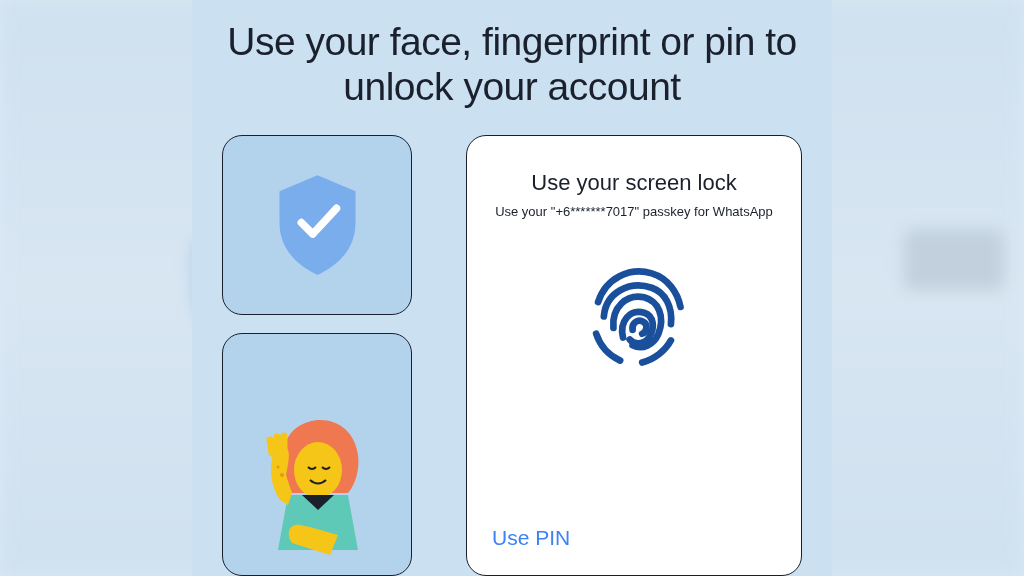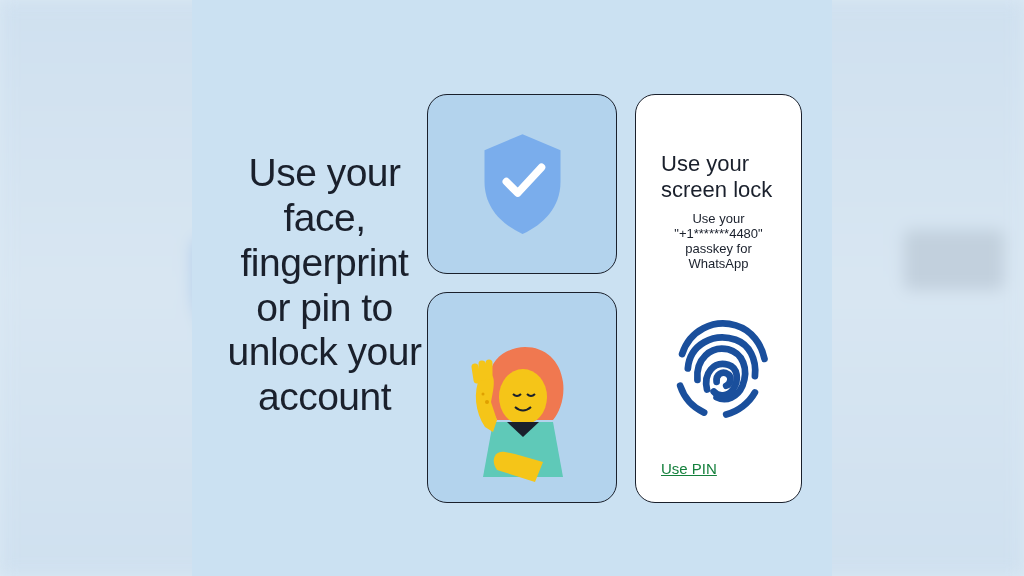--- a/index.html
+++ b/index.html
@@ -47,21 +47,21 @@
     }
     .center-panel {
       position: absolute;
       left: 50%;
       top: 0;
       transform: translateX(-50%);
       width: 640px;
       height: 576px;
       background: #cbe1f2;
       display: flex;
-      flex-direction: row;
+      flex-direction: column;
       align-items: center;
       padding: 20px 30px 0 30px;
     }
     .headline {
       font-size: 39px;
       line-height: 1.15;
       font-weight: 400;
       color: #1a202c;
       text-align: center;
       letter-spacing: -0.5px;
@@ -94,24 +94,25 @@
       flex: 1;
       overflow: hidden;
       position: relative;
       min-height: 150px;
     }
     .main-card {
       flex: 1;
       background: #fff;
       border-radius: 20px;
       border: 1.5px solid #1a202c;
-      padding: 36px 25px 20px 25px;
+      padding: 14px 25px 20px 25px;
       display: flex;
       flex-direction: column;
       align-items: center;
+      margin-left: 36px;
     }
     .card-title {
       font-size: 22px;
       font-weight: 400;
       color: #1a202c;
       margin-bottom: 8px;
       margin-top: 20px;
     }
     .card-subtitle {
       font-size: 13px;
@@ -120,27 +121,26 @@
       text-align: center;
     }
     .card-subtitle .bold {
       font-weight: 400;
     }
     .fingerprint-wrap {
       margin: 10px 0 30px 0;
     }
     .use-pin {
       align-self: flex-start;
-      color: #15803d;
-      font-size: 15px;
+      color: #3b82f6;
+      font-size: 21px;
       font-weight: 500;
       cursor: pointer;
       margin-top: auto;
       padding-bottom: 5px;
-      text-decoration: underline;
     }
     .avatar-illustration {
       position: absolute;
       inset: 0;
       display: flex;
       align-items: flex-end;
       justify-content: center;
     }
   </style>
 </head>
@@ -195,21 +195,21 @@
             <circle cx="52" cy="60" r="2" fill="#e0a000"></circle>
             <circle cx="48" cy="52" r="1.5" fill="#e0a000"></circle>
           </svg>
         </div>
       </div>
     </div>
 
     <div class="main-card">
       <div class="card-title">Use your screen lock</div>
       <div class="card-subtitle">
-        <span>Use your "</span><span>+1*******4480</span><span>" passkey for </span><span class="bold">WhatsApp</span>
+        <span>Use your "</span><span>+6*******7017</span><span>" passkey for </span><span class="bold">WhatsApp</span>
       </div>
 
       <div class="fingerprint-wrap">
         <svg width="115" height="115" viewBox="0 0 120 120">
           <g stroke="#1a4f9c" stroke-width="7" fill="none" stroke-linecap="round">
             <path d="M22 45 C30 20 55 8 78 15 C95 20 105 35 108 50"></path>
             <path d="M28 60 C30 35 55 22 78 30 C92 35 100 50 98 68"></path>
             <path d="M38 72 C36 50 52 36 70 40 C85 44 92 60 85 78 C80 90 68 95 58 90"></path>
             <path d="M48 82 C44 65 55 52 70 56 C80 59 82 72 75 82 C70 89 60 90 55 84"></path>
             <path d="M58 74 C57 66 64 62 70 66 C74 69 73 76 68 78"></path>

